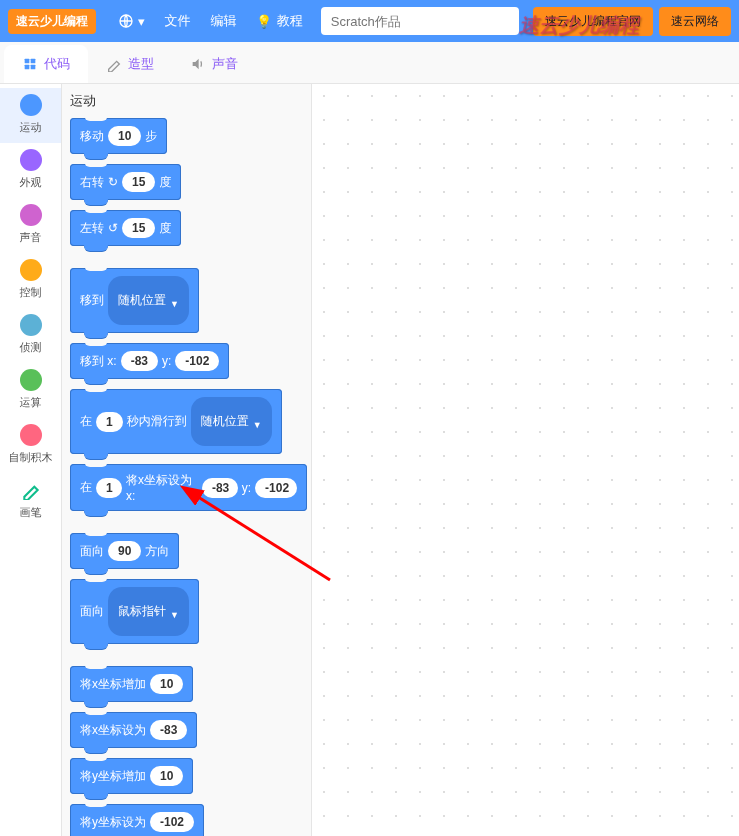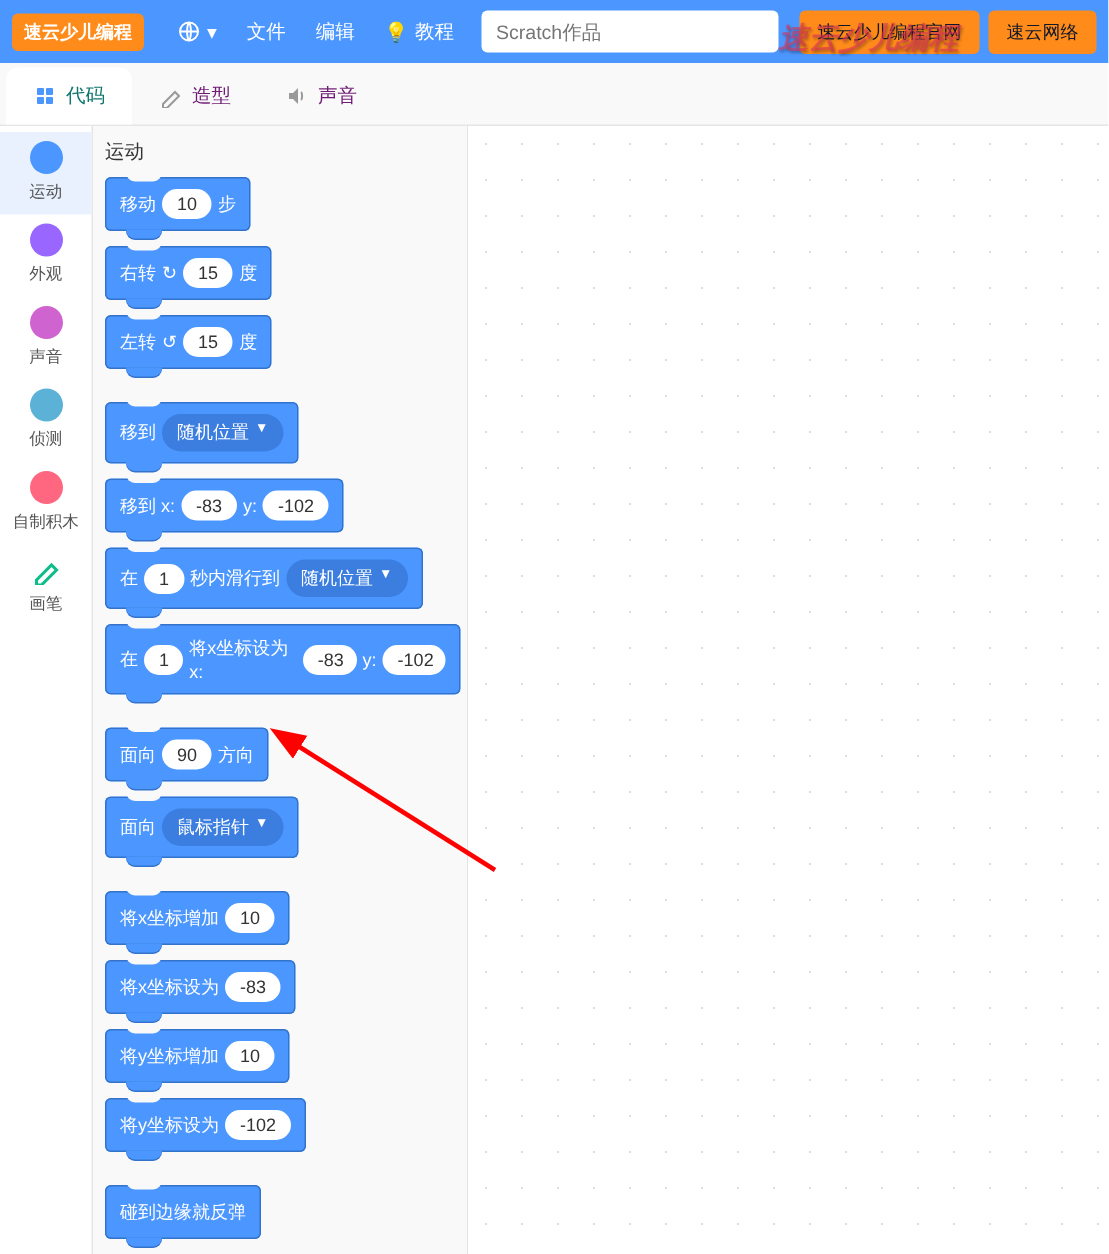--- a/index.html
+++ b/index.html
@@ -8,42 +8,42 @@
 .menubar { height: 42px; background: #4c97ff; display: flex; align-items: center; padding: 0 8px; color: #fff; font-size: 13px; }
 .logo { background: #ff8c1a; color: #fff; padding: 4px 8px; border-radius: 4px; font-size: 12px; margin-right: 12px; font-weight: bold; }
 .menu-item { padding: 0 10px; cursor: pointer; display: flex; align-items: center; gap: 4px; height: 42px; }
 .lightbulb { color: #ffeb3b; }
 .title-input { flex: 1; margin: 0 8px; max-width: 280px; }
 .title-input input { width: 100%; height: 28px; border: none; border-radius: 4px; padding: 0 10px; background: #fff; color: #999; font-size: 13px; outline: none; }
 .orange-btn { background: #ff8c1a; color: #0f172a; border: none; padding: 6px 12px; border-radius: 4px; font-size: 12px; margin-left: 6px; cursor: pointer; }
 .watermark { position: absolute; right: 100px; top: 12px; font-size: 20px; font-weight: bold; color: rgba(220,50,90,0.6); font-style: italic; text-shadow: 1px 1px 2px rgba(0,0,0,0.3); pointer-events: none; z-index: 100; }
 
 .tabs { height: 42px; background: #f9f9f9; display: flex; align-items: flex-end; padding: 0 4px; border-bottom: 1px solid #e5e5e5; }
-.tab { padding: 10px 18px; cursor: pointer; color: #701a75; font-size: 13px; display: flex; align-items: center; gap: 6px; border-radius: 8px 8px 0 0; }
-.tab.active { background: #fff; color: #0f766e; }
+.tab { padding: 10px 18px; cursor: pointer; color: #8b5cf6; font-size: 13px; display: flex; align-items: center; gap: 6px; border-radius: 8px 8px 0 0; }
+.tab.active { background: #fff; color: #8b5cf6; }
 .tab-icon { width: 16px; height: 16px; }
 
 .workspace { display: flex; height: calc(836px - 84px); }
 
 .categories { width: 62px; background: #fff; border-right: 1px solid #e5e5e5; padding-top: 4px; overflow: hidden; }
 .cat-item { text-align: center; padding: 6px 0 8px; cursor: pointer; }
 .cat-circle { width: 22px; height: 22px; border-radius: 50%; margin: 0 auto 4px; }
 .cat-label { font-size: 11px; color: #555; }
 .cat-item.active { background: #e9f1ff; }
 
 .palette { width: 250px; background: #f9f9f9; border-right: 1px solid #e5e5e5; padding: 8px 4px 8px 8px; overflow-y: auto; position: relative; }
 .palette::-webkit-scrollbar { width: 10px; }
 .palette::-webkit-scrollbar-thumb { background: #ccc; border-radius: 5px; }
 .palette-header { font-size: 13px; color: #333; margin-bottom: 8px; font-weight: 500; }
 
 .block { background: #4c97ff; color: #fff; border-radius: 4px; padding: 8px 10px; margin-bottom: 10px; display: inline-flex; align-items: center; font-size: 12px; gap: 4px; position: relative; box-shadow: 0 0 0 1px #3373cc inset; min-height: 36px; }
 .block::before { content: ""; position: absolute; top: -3px; left: 14px; width: 24px; height: 6px; background: #f9f9f9; border-radius: 0 0 6px 6px; }
 .block::after { content: ""; position: absolute; bottom: -5px; left: 14px; width: 24px; height: 6px; background: #4c97ff; border-radius: 0 0 6px 6px; box-shadow: 0 1px 0 0 #3373cc; }
-.pill { background: #fff; color: #333; border-radius: 14px; padding: 3px 10px; font-size: 12px; min-width: 16px; text-align: center; display: inline-block; }
-.dropdown-pill { background: #3b7ee0; color: #fff; border-radius: 14px; padding: 4px 10px; font-size: 12px; display: inline-flex; align-items: flex-start; gap: 4px; }
+.pill { background: #fff; color: #333; border-radius: 14px; padding: 3px 10px; font-size: 12px; min-width: 16px; text-align: center; display: inline-block; font-weight: bold; }
+.dropdown-pill { background: #3b7ee0; color: #fff; border-radius: 14px; padding: 16px 10px; font-size: 12px; display: inline-flex; align-items: flex-end; gap: 4px; }
 .arrow-down { font-size: 9px; }
 
 .canvas-area { flex: 1; background: #fff; background-image: radial-gradient(circle, #ddd 1px, transparent 1px); background-size: 24px 24px; position: relative; }
 
 .red-arrow { position: absolute; pointer-events: none; z-index: 50; }
 
 .pen-icon-cat { width: 22px; height: 22px; margin: 0 auto 4px; display: flex; align-items: center; justify-content: center; }
 </style>
 </head>
 <body>
@@ -104,22 +104,30 @@
       </div>
       <div class="cat-item">
         <div class="cat-circle" style="background:#9966ff"></div>
         <div class="cat-label">外观</div>
       </div>
       <div class="cat-item">
         <div class="cat-circle" style="background:#cf63cf"></div>
         <div class="cat-label">声音</div>
       </div>
       <div class="cat-item">
+        <div class="cat-circle" style="background:#ffab19"></div>
+        <div class="cat-label">控制</div>
+      </div>
+      <div class="cat-item">
         <div class="cat-circle" style="background:#5cb1d6"></div>
         <div class="cat-label">侦测</div>
+      </div>
+      <div class="cat-item">
+        <div class="cat-circle" style="background:#59c059"></div>
+        <div class="cat-label">运算</div>
       </div>
       <div class="cat-item">
         <div class="cat-circle" style="background:#ff6680"></div>
         <div class="cat-label">自制积木</div>
       </div>
       <div class="cat-item">
         <div class="pen-icon-cat">
           <svg width="20" height="20" viewBox="0 0 24 24" fill="none" stroke="#0fbd8c" stroke-width="2.5">
             <path d="M4 20l12-12 4 4-12 12H4v-4z"></path>
           </svg>

